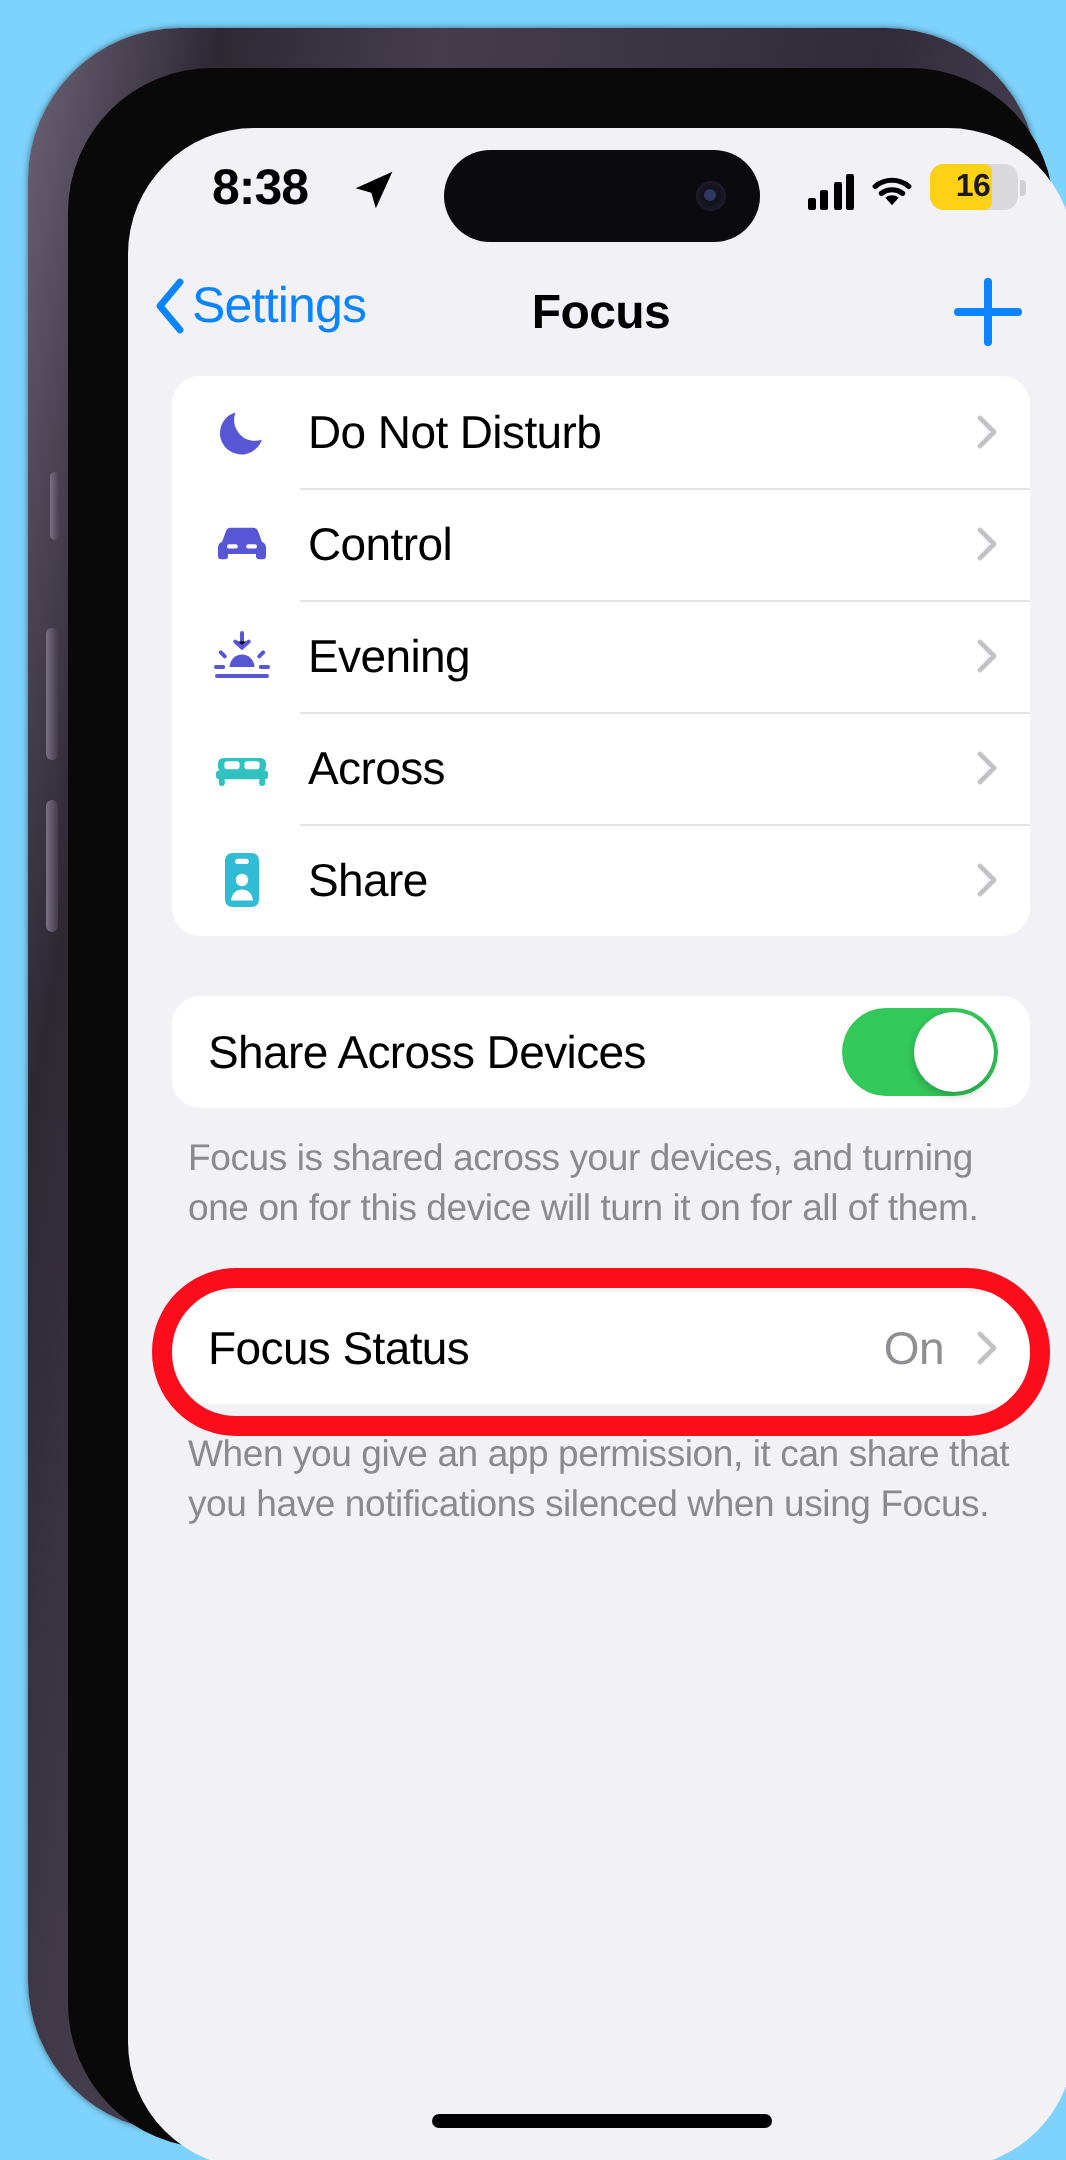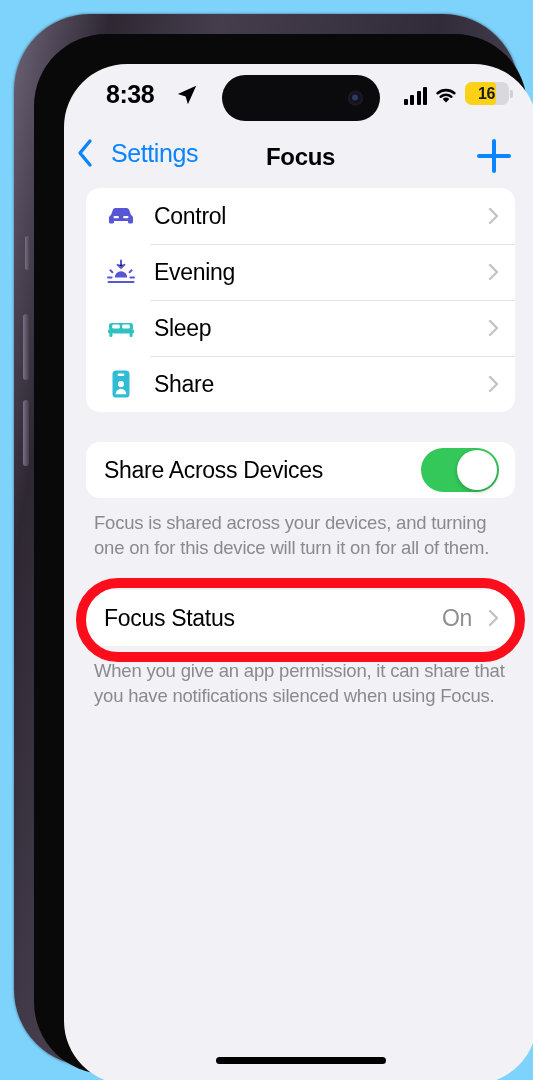--- a/index.html
+++ b/index.html
@@ -133,21 +133,21 @@
     background: #cfcfd6;
   }
 
   
   .navbar {
     position: absolute; left: 0; top: 66px;
     width: 473px; height: 58px;
   }
   .nav-back {
     position: absolute; left: 12px; top: 8px;
-    display: flex; align-items: center; gap: 17px;
+    display: flex; align-items: center; gap: 2px;
     cursor: pointer;
   }
   .nav-back-label {
     font-size: 25px; color: #0a84ff; letter-spacing: -0.4px;
   }
   .nav-title {
     position: absolute; left: 0; right: 0; top: 13px;
     text-align: center;
     font-size: 24px; font-weight: bold; color: #000;
     letter-spacing: -0.3px;
@@ -293,20 +293,31 @@
             <span class="nav-back-label">Settings</span>
           </div>
           <div class="nav-title">Focus</div>
           <div class="nav-add"></div>
         </div>
 
         <div class="content">
 
           <div class="group">
 
+            <div class="row">
+              <span class="row-icon">
+                <svg width="28" height="28" viewBox="0 0 24 24">
+                  <path d="M20.5 15.3A9 9 0 0 1 9.2 3.6 9.2 9.2 0 1 0 20.5 15.3z" fill="#5757d6"></path>
+                </svg>
+              </span>
+              <span class="row-label">Do Not Disturb</span>
+              <svg class="chev" viewBox="0 0 11 18">
+                <path d="M2 2 L9 9 L2 16" stroke="#c3c3c7" stroke-width="2.4" fill="none" stroke-linecap="round" stroke-linejoin="round"></path>
+              </svg>
+            </div>
 
             <div class="row">
               <span class="row-icon">
                 <svg width="30" height="24" viewBox="0 0 30 24">
                   <path d="M5 11 L7 5.5 a2.5 2.5 0 0 1 2.3-1.6h11.4A2.5 2.5 0 0 1 23 5.5 L25 11 a3 3 0 0 1 2 2.8V18a1.6 1.6 0 0 1-1.6 1.6h-1.8A1.6 1.6 0 0 1 22 18v-1H8v1a1.6 1.6 0 0 1-1.6 1.6H4.6A1.6 1.6 0 0 1 3 18v-4.2A3 3 0 0 1 5 11z" fill="#5757d6"></path>
                   <rect x="7.5" y="12.1" width="5.4" height="2.2" rx="1.1" fill="#fff"></rect>
                   <rect x="17.1" y="12.1" width="5.4" height="2.2" rx="1.1" fill="#fff"></rect>
                 </svg>
               </span>
               <span class="row-label">Control</span>
@@ -340,21 +351,21 @@
               <span class="row-icon">
                 <svg width="30" height="24" viewBox="0 0 30 24">
                   <rect x="3" y="7" width="24" height="7" rx="2.6" fill="#30c2bf"></rect>
                   <rect x="6.2" y="8.6" width="7.6" height="4" rx="1.4" fill="#fff"></rect>
                   <rect x="16.2" y="8.6" width="7.6" height="4" rx="1.4" fill="#fff"></rect>
                   <rect x="2" y="13.2" width="26" height="4.4" rx="1.6" fill="#30c2bf"></rect>
                   <rect x="3.4" y="17" width="3" height="4" rx="1.2" fill="#30c2bf"></rect>
                   <rect x="23.6" y="17" width="3" height="4" rx="1.2" fill="#30c2bf"></rect>
                 </svg>
               </span>
-              <span class="row-label">Sleep</span>
+              <span class="row-label">Across</span>
               <svg class="chev" viewBox="0 0 11 18">
                 <path d="M2 2 L9 9 L2 16" stroke="#c3c3c7" stroke-width="2.4" fill="none" stroke-linecap="round" stroke-linejoin="round"></path>
               </svg>
             </div>
 
             <div class="row">
               <span class="row-icon">
                 <svg width="22" height="30" viewBox="0 0 22 30">
                   <rect x="2.5" y="1.5" width="17" height="27" rx="3.6" fill="#30bcd4"></rect>
                   <rect x="7.6" y="4.4" width="6.8" height="2.6" rx="1.3" fill="#fff"></rect>

